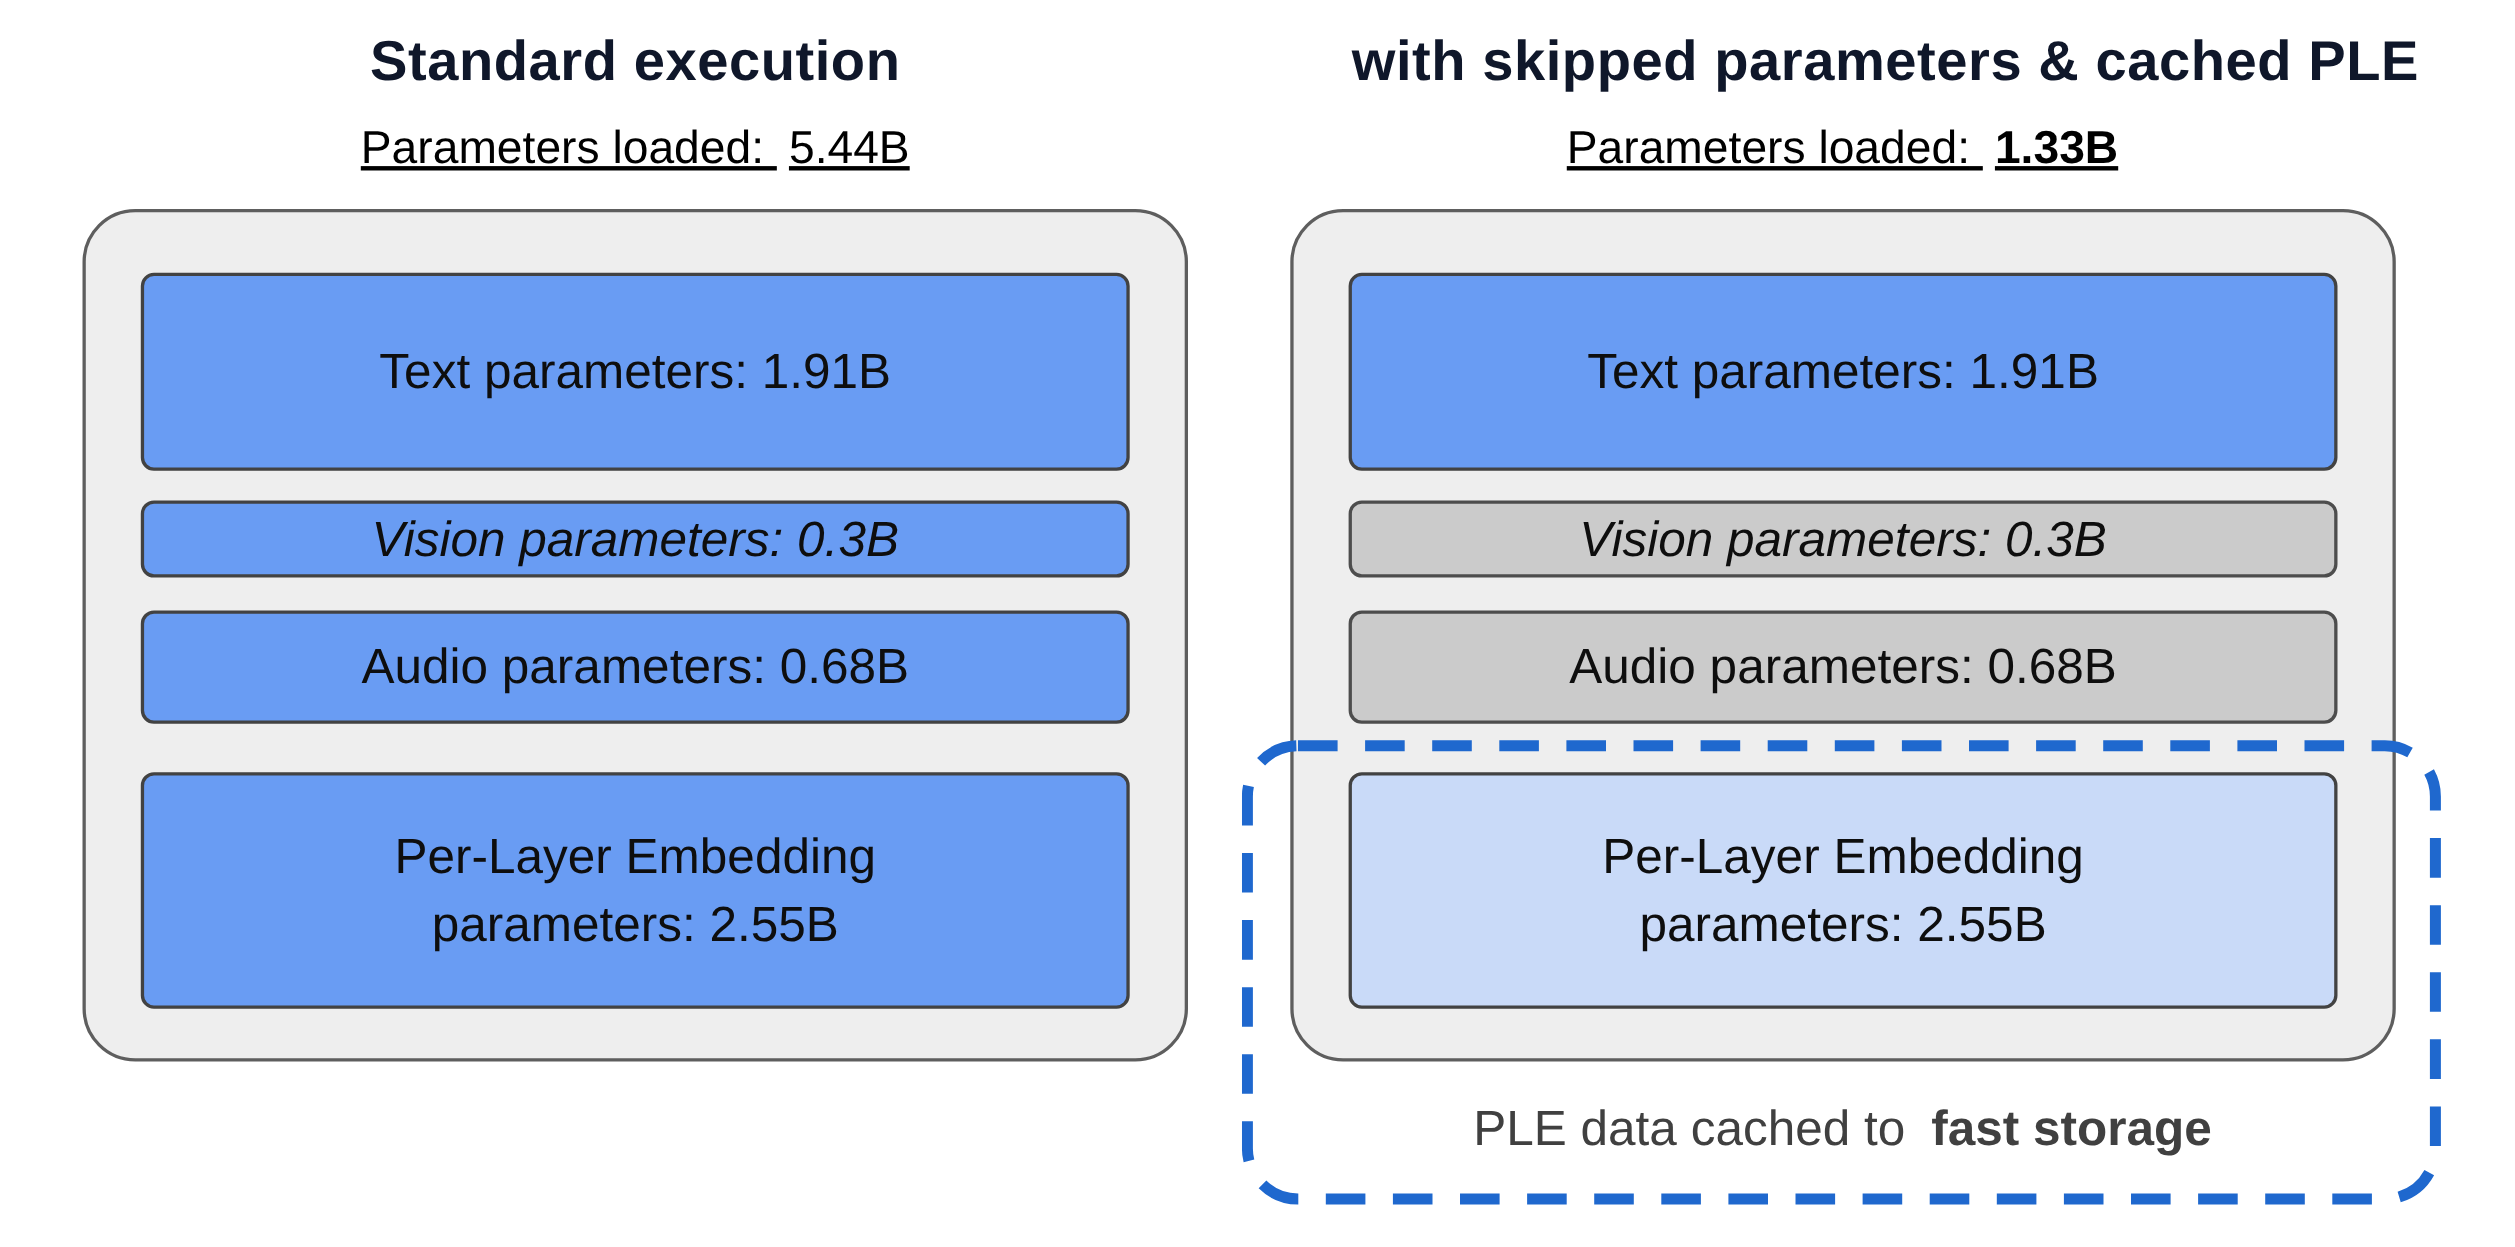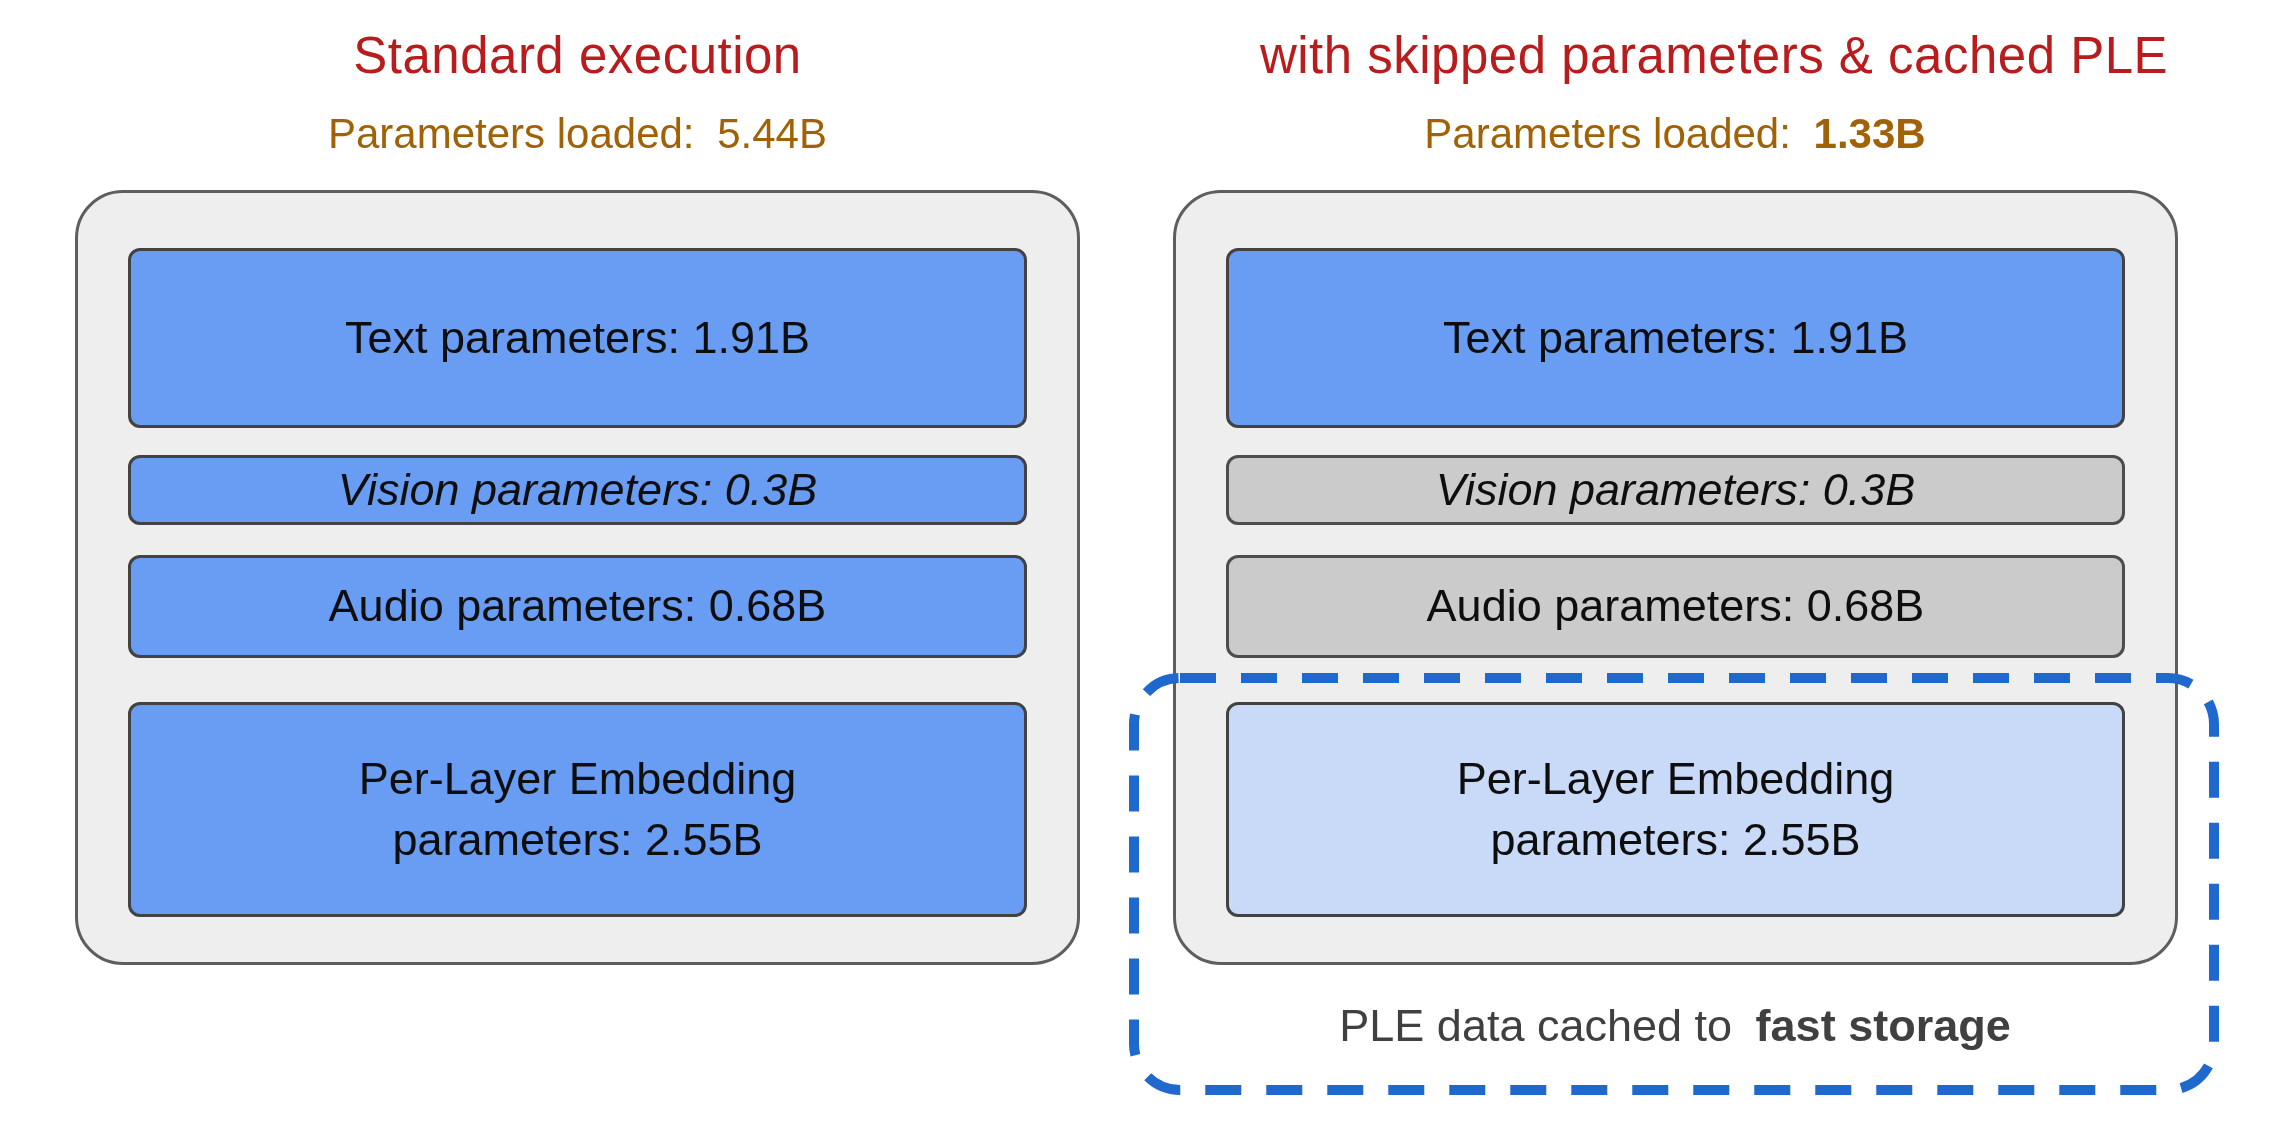--- a/index.html
+++ b/index.html
@@ -5,30 +5,31 @@
   html, body { margin: 0; padding: 0; }
   body {
     width: 2286px; height: 1134px;
     background: #ffffff;
     font-family: "Liberation Sans", sans-serif;
     position: relative;
     overflow: hidden;
   }
   .panel-title {
     position: absolute; top: 26px;
-    font-size: 51px; font-weight: normal; color: #b91c1c;
+    font-size: 51px; font-weight: bold; color: #0f172a;
     text-align: center; letter-spacing: 0.5px;
   }
   .panel-title.left  { left: 75px;   width: 1005px; }
   .panel-title.right { left: 1212px; width: 1004px; }
 
   .panel-subtitle {
     position: absolute; top: 110px;
-    font-size: 42px; color: #a16207;
+    font-size: 42px; color: #000000;
     text-align: center;
+    text-decoration: underline;
   }
   .panel-subtitle.left  { left: 75px;   width: 1005px; }
   .panel-subtitle.right { left: 1173px; width: 1004px; }
   .panel-subtitle .val { margin-left: 11px; }
   .panel-subtitle .val.bold { font-weight: bold; }
 
   .model-container {
     position: absolute; top: 190px;
     width: 1005px; height: 775px;
     background: #eeeeee;

